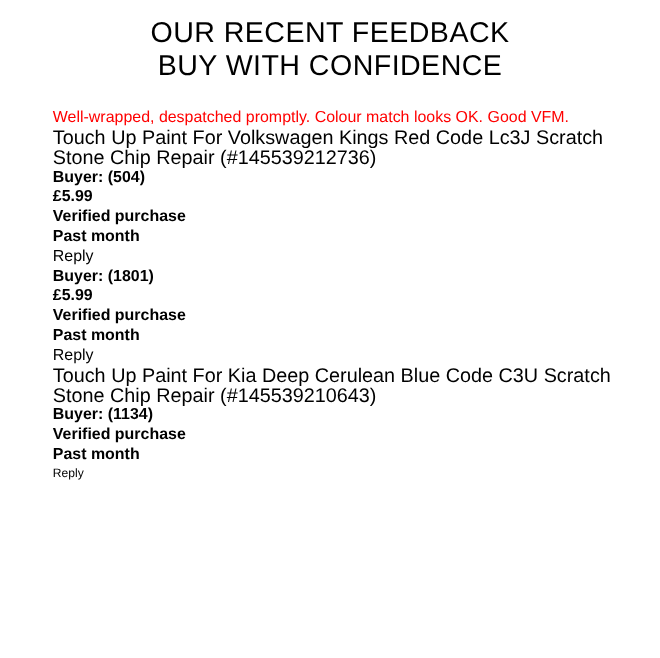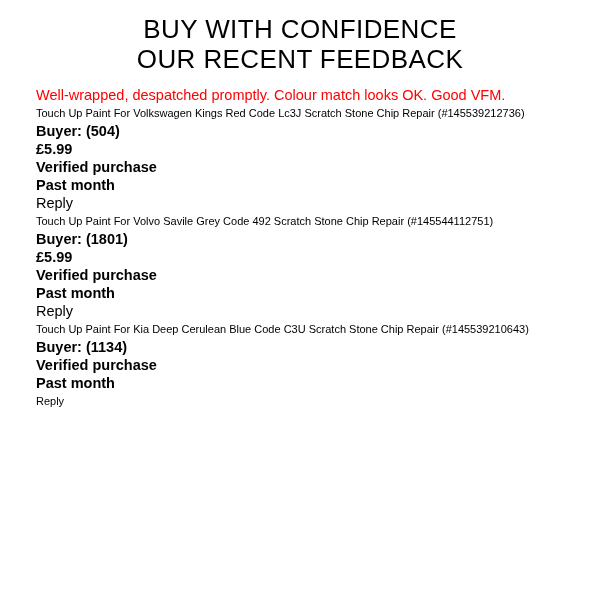--- a/index.html
+++ b/index.html
@@ -26,36 +26,36 @@
   }
   .header-line {
     font-size: 26px;
     letter-spacing: 0.4px;
     line-height: 30px;
     color: #000;
     font-weight: normal;
     margin: 0;
   }
   .feedback-list {
-    margin: 0;
+    margin: 12px;
     padding: 12px 16px 0 36px;
     box-sizing: border-box;
   }
   .fb-item {
     margin-bottom: 0;
   }
   .fb-comment {
     color: #ff0000;
     font-size: 14.5px;
     line-height: 18px;
     margin: 0;
   }
   .fb-title {
     color: #000;
-    font-size: 11px;
+    font-size: 18px;
     line-height: 18px;
     margin: 0;
   }
   .fb-meta {
     color: #000;
     font-size: 14.5px;
     line-height: 18px;
     margin: 0;
     font-weight: bold;
   }
@@ -71,38 +71,37 @@
     line-height: 15px;
   }
   .spacer-2 { height: 2px; }
 </style>
 </head>
 <body>
 
 <div class="page">
 
   <div class="header">
+    <div class="header-line">OUR RECENT FEEDBACK</div>
     <div class="header-line">BUY WITH CONFIDENCE</div>
-    <div class="header-line">OUR RECENT FEEDBACK</div>
   </div>
 
   <div class="feedback-list">
 
     <div class="fb-item">
       <div class="fb-comment">Well-wrapped, despatched promptly. Colour match looks OK. Good VFM.</div>
       <div class="fb-title">Touch Up Paint For Volkswagen Kings Red Code Lc3J Scratch Stone Chip Repair (#145539212736)</div>
       <div class="fb-meta">Buyer: (504)</div>
       <div class="fb-meta">£5.99</div>
       <div class="fb-meta">Verified purchase</div>
       <div class="fb-meta">Past month</div>
       <div class="fb-reply">Reply</div>
     </div>
 
     <div class="fb-item">
-      <div class="fb-title">Touch Up Paint For Volvo Savile Grey Code 492 Scratch Stone Chip Repair (#145544112751)</div>
       <div class="fb-meta">Buyer:  (1801)</div>
       <div class="fb-meta">£5.99</div>
       <div class="fb-meta">Verified purchase</div>
       <div class="fb-meta">Past month</div>
       <div class="fb-reply">Reply</div>
     </div>
 
     <div class="fb-item">
       <div class="fb-title">Touch Up Paint For Kia Deep Cerulean Blue Code C3U Scratch Stone Chip Repair (#145539210643)</div>
       <div class="fb-meta">Buyer: (1134)</div>

